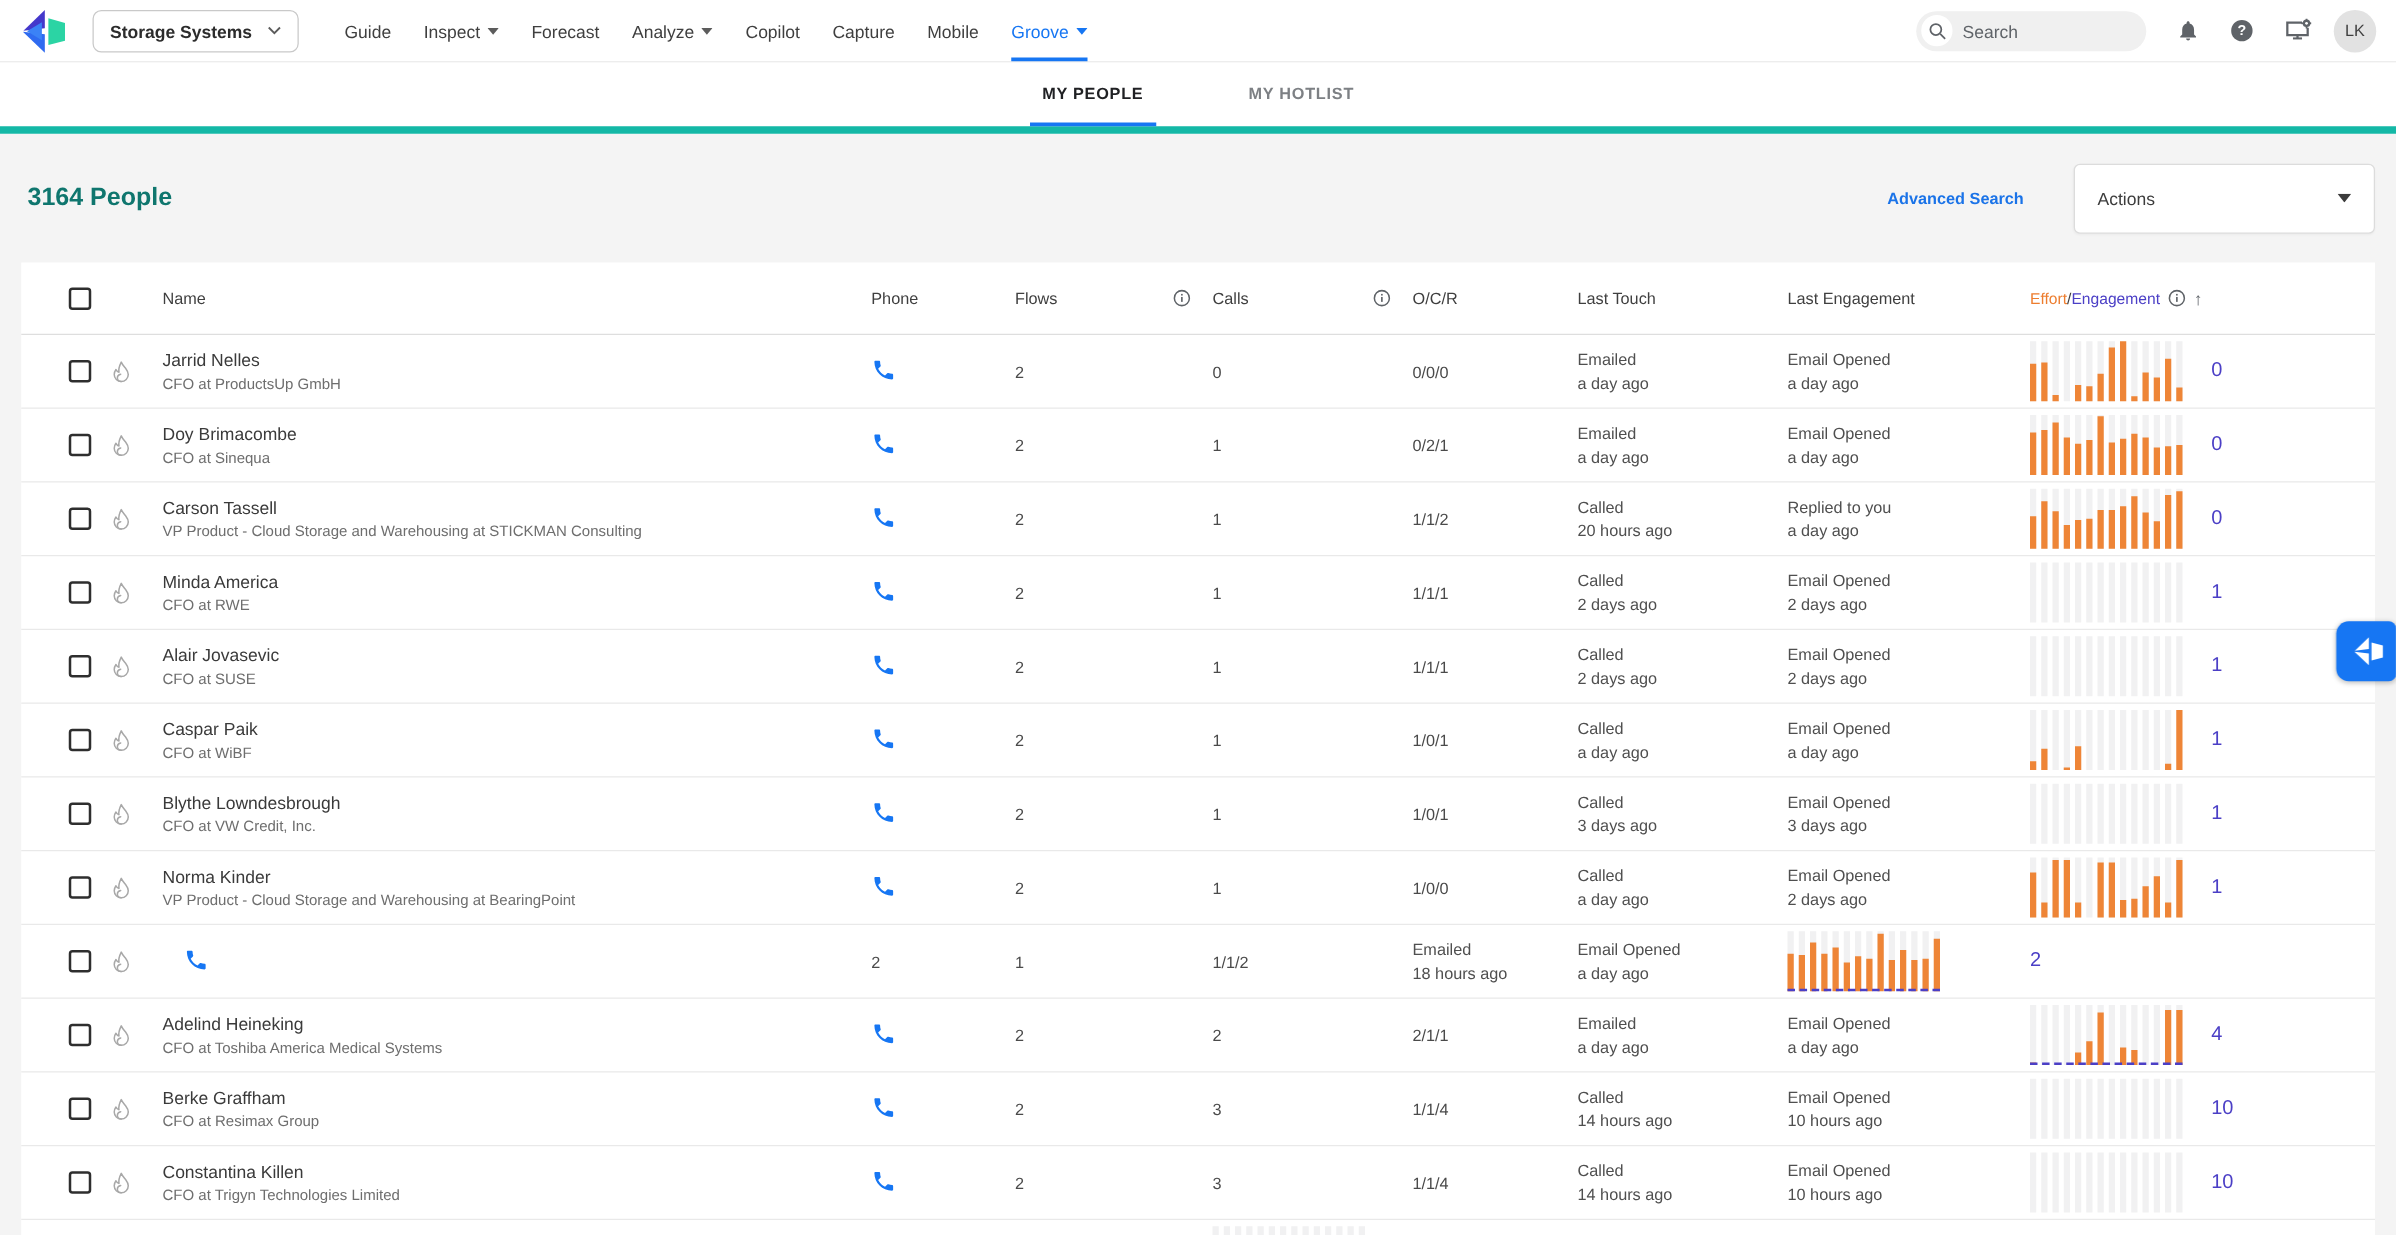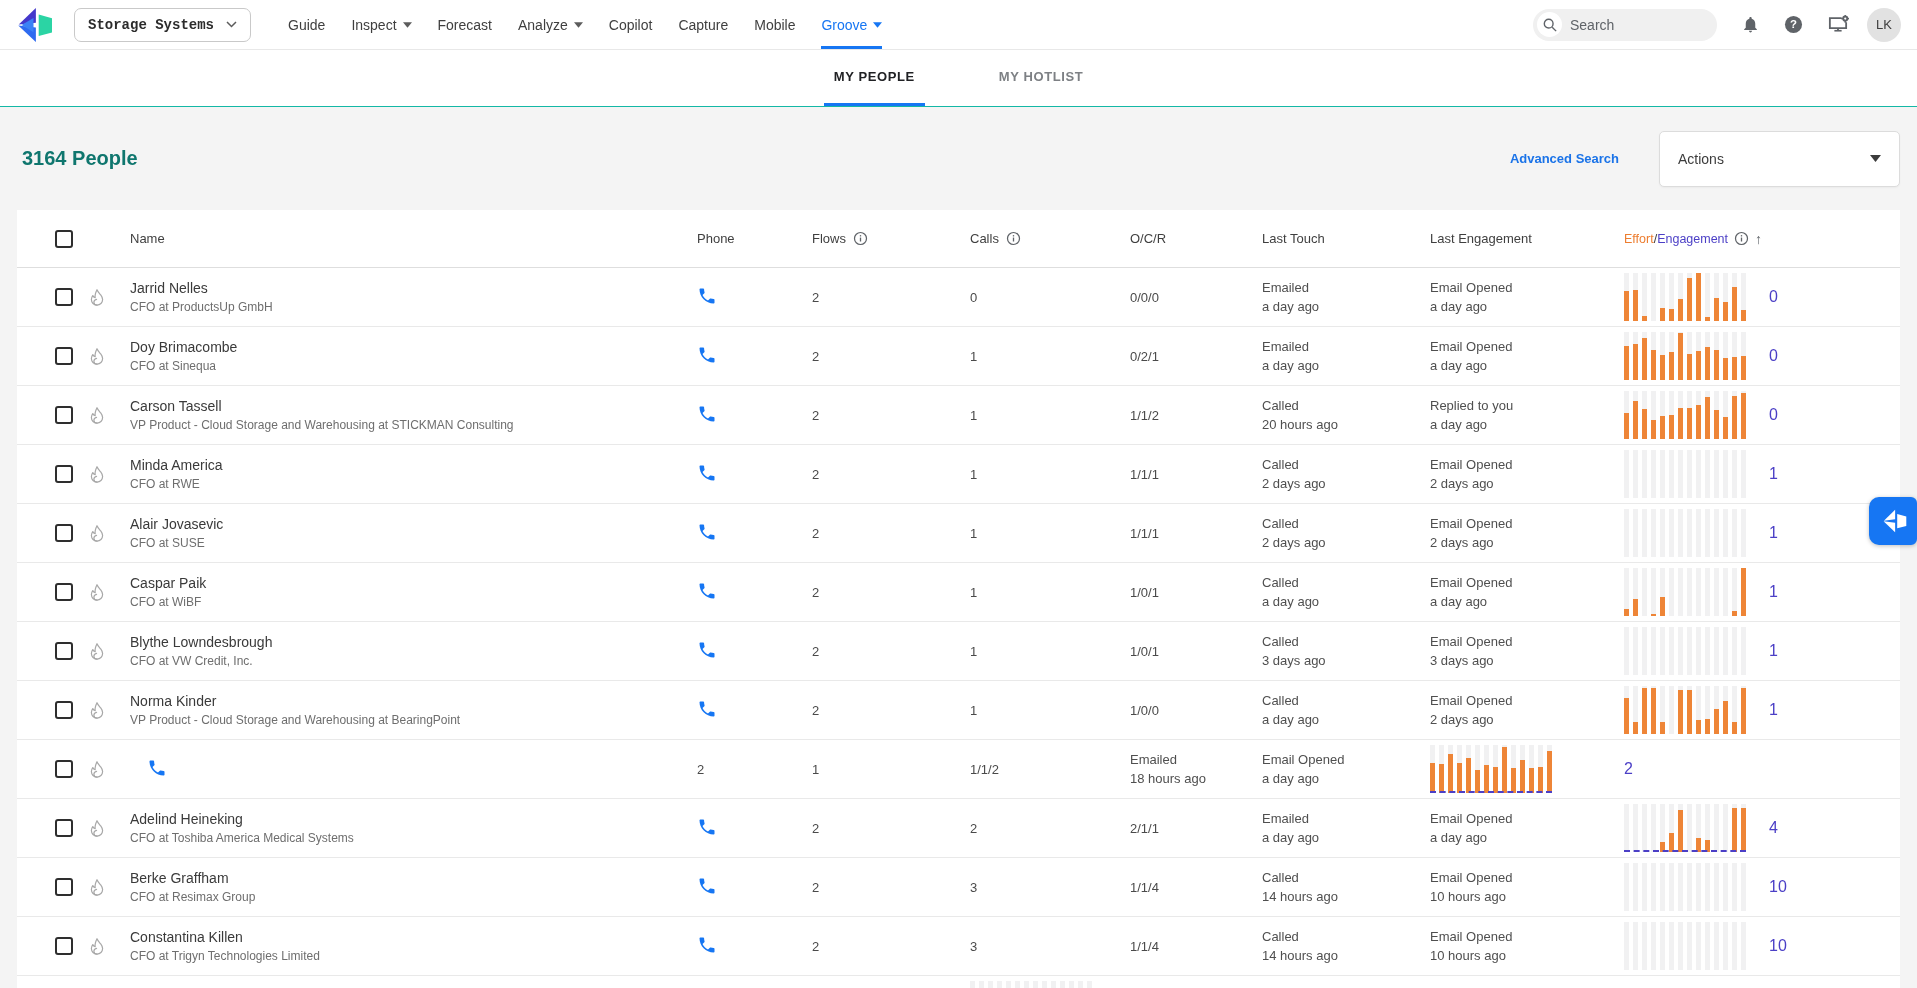--- a/index.html
+++ b/index.html
@@ -5,42 +5,42 @@
   * { margin:0; padding:0; box-sizing:border-box; }
   html,body { width:1917px; height:988px; overflow:hidden; background:#f4f4f4;
     font-family:"Liberation Sans","DejaVu Sans",sans-serif; color:#3c3c3c; }
 
   
   .topbar { height:50px; background:#fff; border-bottom:1px solid #e8e8e8;
     display:flex; align-items:center; padding:0 16px 0 14px; }
   .logo { width:38px; height:38px; flex:0 0 auto; }
   .workspace-btn { margin-left:22px; height:34px; display:flex; align-items:center; gap:12px;
     border:1px solid #c9c9c9; border-radius:7px; padding:0 13px; background:#fff;
-    font-size:14px; font-weight:700; color:#2c2c2c; cursor:pointer;font-family:Liberation Mono, monospace; }
+    font-size:14px; font-weight:700; color:#2c2c2c; cursor:pointer; }
   .nav { display:flex; align-items:center; height:100%; margin-left:24px; }
   .nav-item { height:100%; display:flex; align-items:center; gap:6px; margin:0 13px;
     font-size:14px; color:#3f3f3f; border-bottom:3px solid transparent; padding-top:3px; cursor:pointer; }
   .nav-item.active { color:#1676f3; border-bottom-color:#1676f3; font-weight:500; }
   .caret { width:9px; height:6px; }
   .caret path { fill:#5c5c5c; }
   .nav-item.active .caret path { fill:#1676f3; }
   .top-right { margin-left:auto; display:flex; align-items:center; }
   .search-pill { width:184px; height:32px; background:#f0f0f0; border-radius:16px;
     display:flex; align-items:center; padding:0 10px 0 4px; }
   .search-icon-wrap { width:25px; height:25px; border-radius:50%; background:#fff;
     display:flex; align-items:center; justify-content:center; flex:0 0 auto; }
   .search-pill input { border:none; outline:none; background:transparent; margin-left:8px;
     font-size:14px; color:#3c3c3c; width:130px; font-family:inherit; }
   .search-pill input::placeholder { color:#5f6368; }
   .icon-btn { margin-left:24px; display:flex; align-items:center; justify-content:center; cursor:pointer; }
   .avatar { margin-left:18px; width:34px; height:34px; border-radius:50%; background:#e2e2e2;
     display:flex; align-items:center; justify-content:center; font-size:13px; color:#3f3f3f; cursor:pointer; }
 
   
-  .tabsbar { height:57px; background:#fff; border-bottom:1px solid #14b8a6;
+  .tabsbar { height:57px; background:#fff; border-bottom:6px solid #14b8a6;
     display:flex; align-items:stretch; justify-content:center; gap:64px; }
   .tab { display:flex; align-items:center; padding:0 10px; font-size:13px; letter-spacing:.6px;
     font-weight:700; color:#7d8084; border-bottom:3px solid transparent; cursor:pointer; }
   .tab.active { color:#202124; border-bottom-color:#1676f3; }
 
   
   .page-head { height:103px; display:flex; align-items:center; padding:0 17px 0 22px; }
   .page-title { font-size:20px; font-weight:700; color:#0f766e; }
   .adv-search { margin-left:auto; font-size:13px; font-weight:700; color:#1a73e8; cursor:pointer; }
   .actions-btn { margin-left:40px; width:241px; height:56px; background:#fff; border:1px solid #dcdcdc;
@@ -48,21 +48,21 @@
     padding:0 18px; font-size:14px; color:#3c3c3c; cursor:pointer; }
   .actions-btn .tri { margin-left:auto; }
 
   
   .card { margin:0 17px; background:#fff; }
   .grid-row { display:grid;
     grid-template-columns:33px 42px 1fr 115px 158px 160px 132px 168px 194px 145px 60px 88px;
     padding-left:38px; align-items:center; }
   .thead { height:58px; border-bottom:1px solid #dedede; font-size:13px; font-weight:500; color:#3f3f3f; }
   .cell-pad { padding-left:17px; }
-  .hdr-with-icon { display:flex; align-items:center; gap:7px; }
+  .hdr-with-icon { display:flex; align-items:center; gap:7px;justify-content:space-between; }
   .row { height:59px; border-bottom:1px solid #e9e9e9; font-size:13px; color:#4f4f4f; }
   .checkbox { width:18px; height:18px; border:2px solid #2e2e2e; border-radius:3px; background:#fff; cursor:pointer; }
   .flame { display:flex; align-items:center; }
   .pname { font-size:14px; color:#3a3a3a; line-height:17px; }
   .ptitle { font-size:12px; color:#6e6e6e; margin-top:3px; line-height:14px; }
   .two-line { line-height:19px; font-size:13px; color:#4f4f4f; }
   .num { font-size:13px; color:#4a4a4a; }
   .eff-hdr { display:flex; align-items:center; gap:6px; font-size:12.5px; font-weight:500; }
   .eff-hdr .effort { color:#ed7d2f; }
   .eff-hdr .slash { color:#3c3c3c; }

